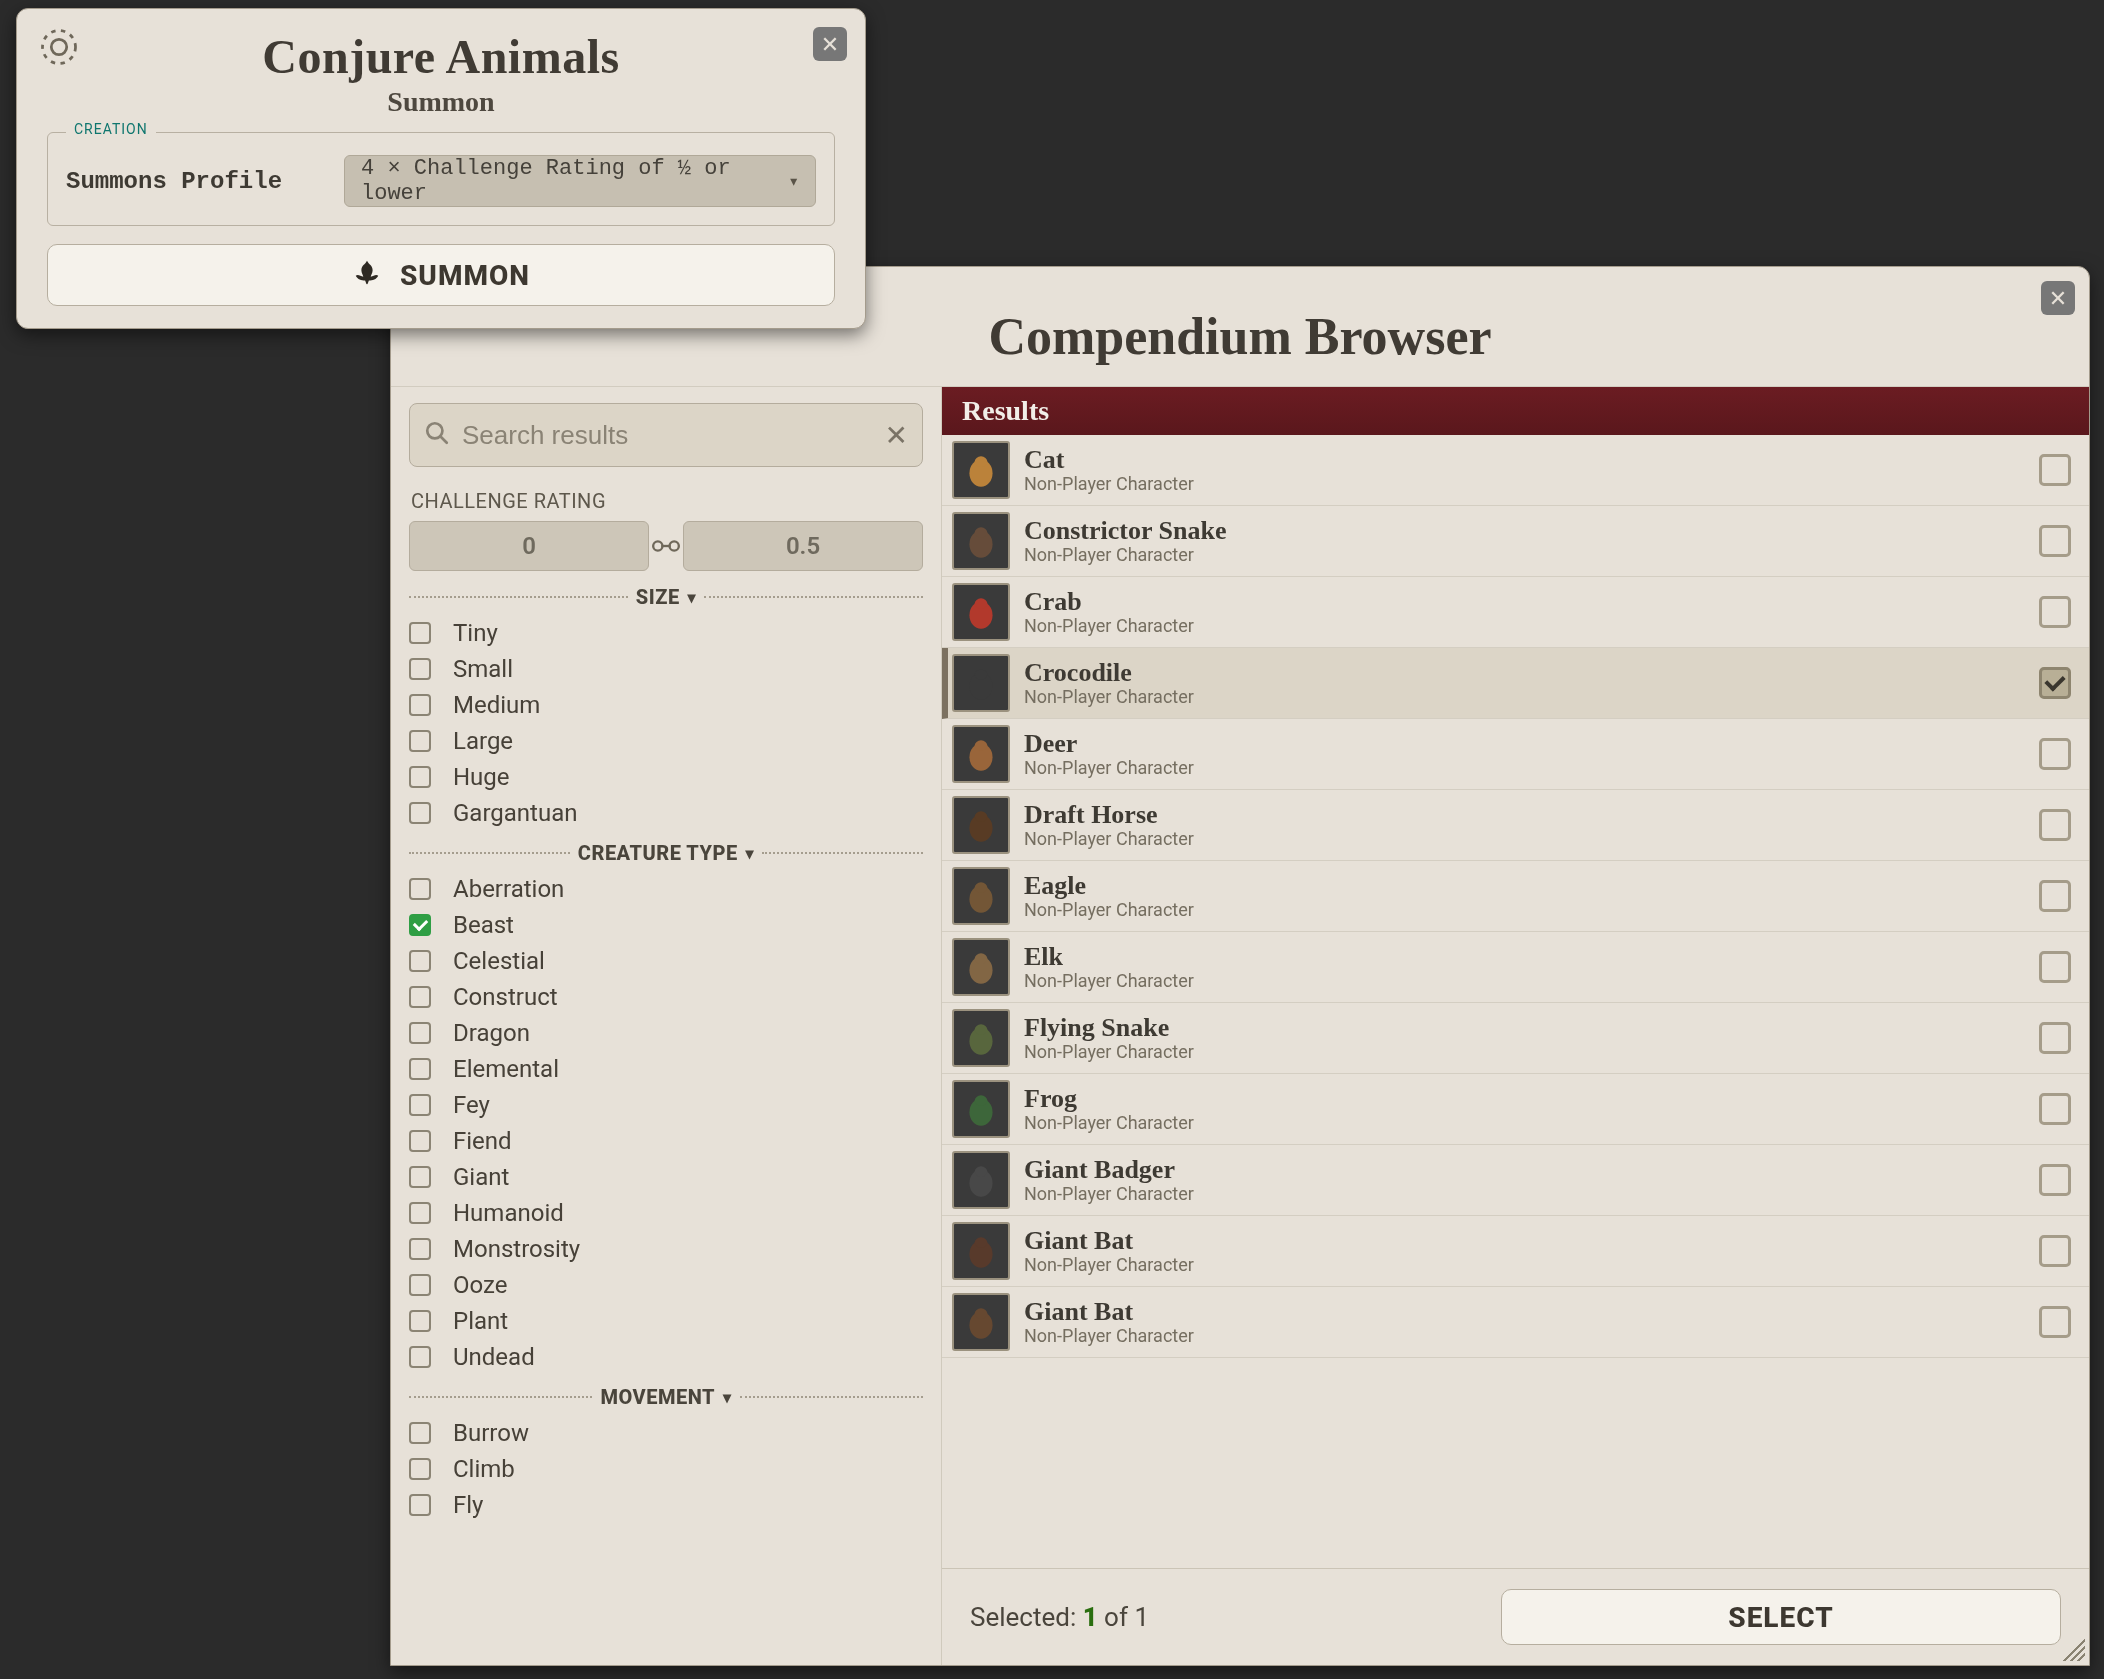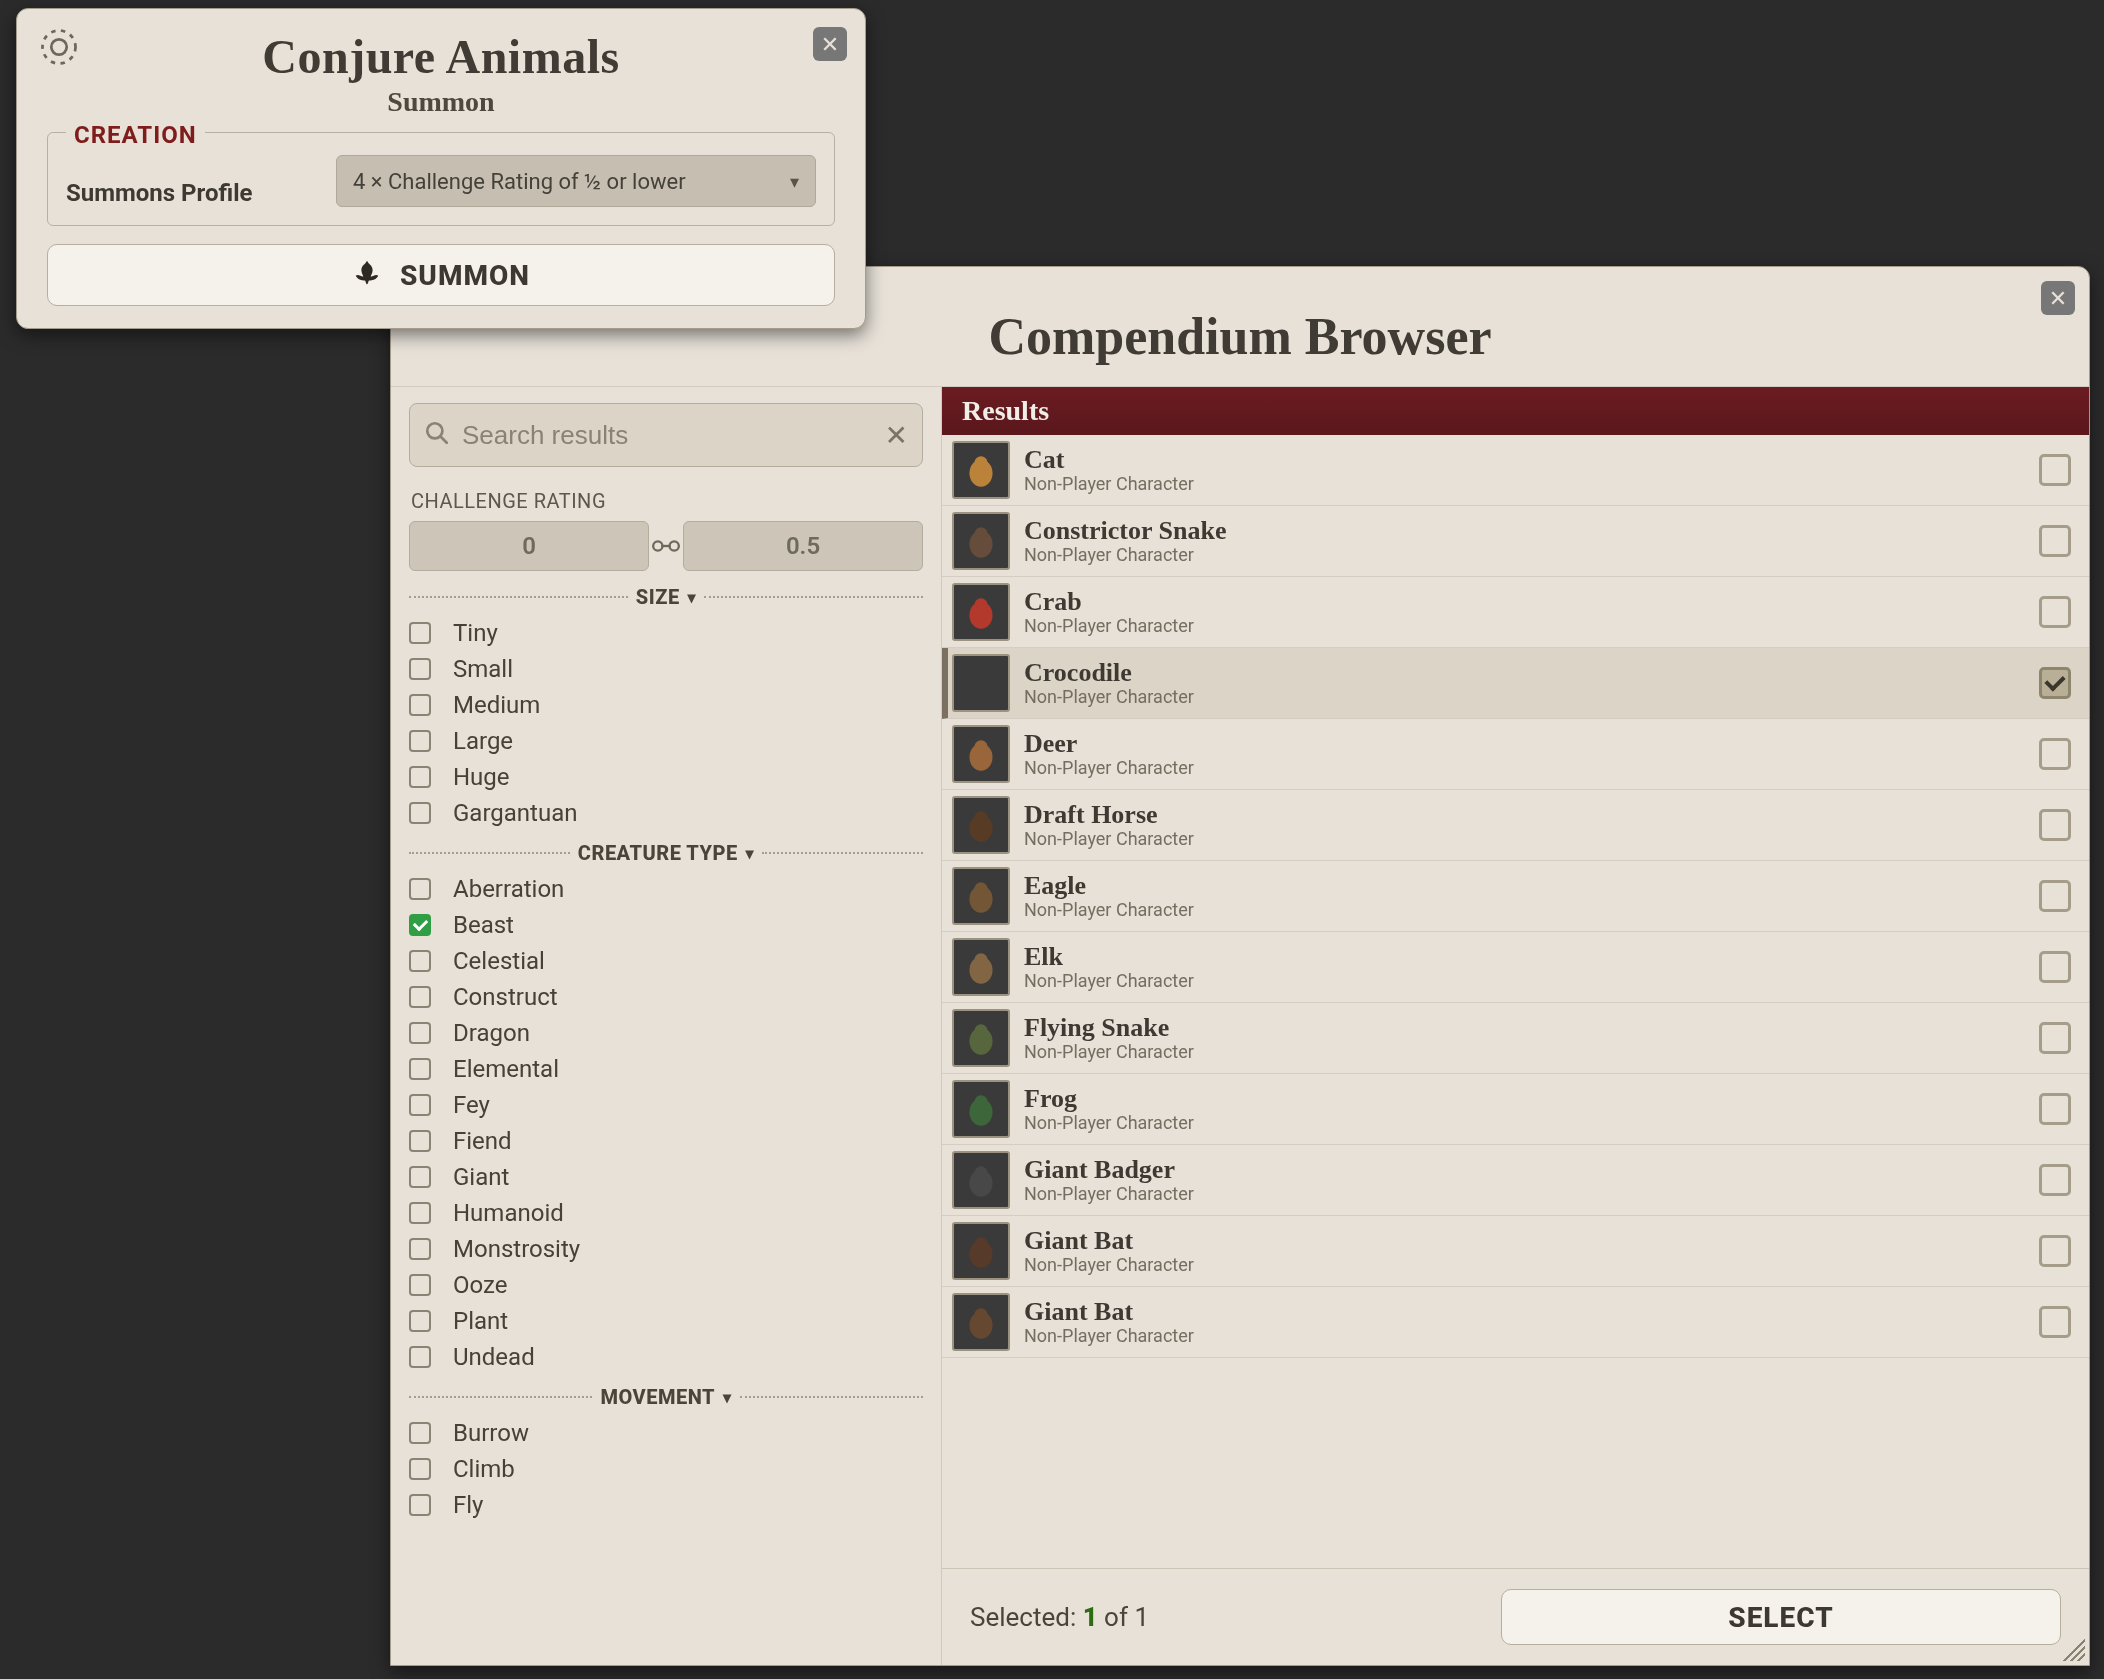--- a/index.html
+++ b/index.html
@@ -66,26 +66,26 @@
     border: 1px solid #b8b0a2;
     border-radius: 6px;
     padding: 22px 18px 18px 18px;
     position: relative;
   }
   .legend {
     position: absolute;
     top: -12px; left: 18px;
     background: #e7e1d8;
     padding: 0 8px;
-    font-size: 24px;
+    font-size: 14px;
     letter-spacing: 1px;
-    color: #7f1d1d;
-    font-weight: 700;
-  }
-  .field-row { display:flex; align-items:flex-end; gap:10px; }
+    color: #0f766e;
+    font-weight: 400;
+  }
+  .field-row { display:flex; align-items:center; gap:18px;font-family:Liberation Mono, monospace; }
   .field-label {
     font-size: 24px;
     font-weight: 700;
     color: #3e3a33;
     flex: 0 0 260px;
   }
   .select {
     flex: 1;
     background: #c6bfb1;
     border: 1px solid #b0a898;

